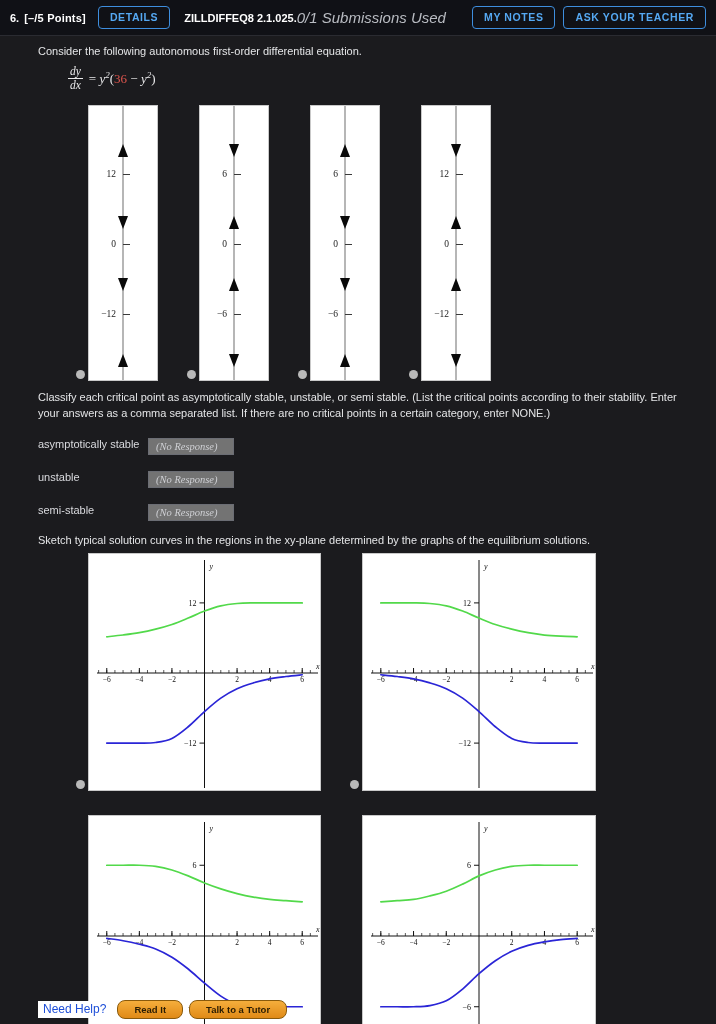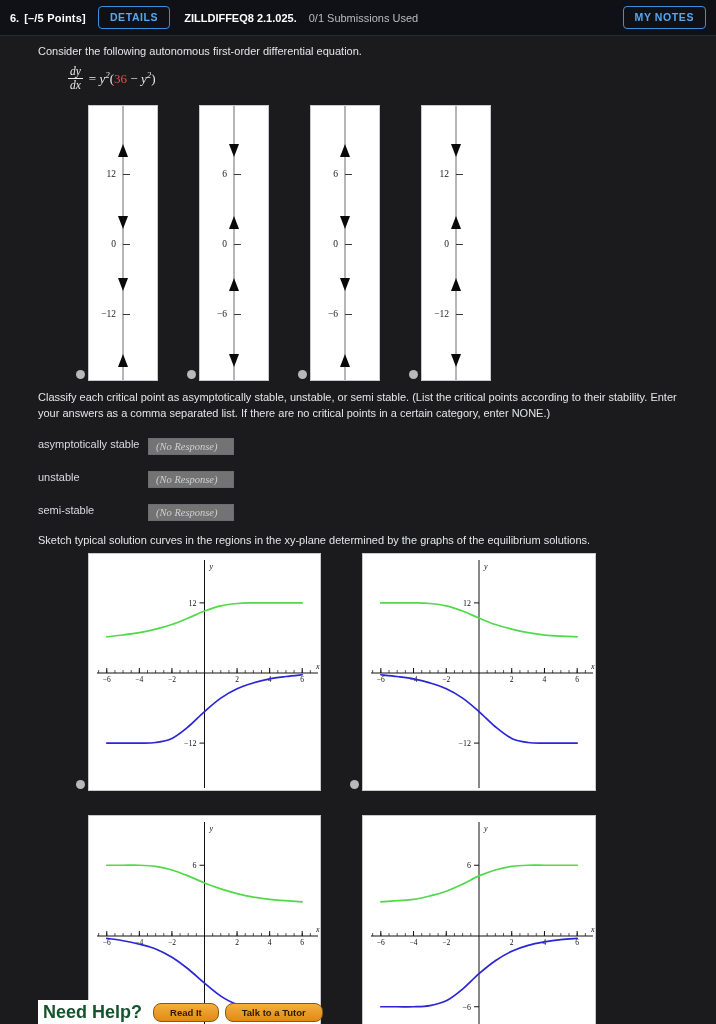--- a/index.html
+++ b/index.html
@@ -18,21 +18,21 @@
     display:flex;align-items:center;box-sizing:border-box;padding:0 10px;
   }
   .qnum{font-size:11px;font-weight:bold;color:#ffffff;margin-right:5px;}
   .points{font-size:11px;font-weight:bold;color:#ffffff;margin-right:12px;letter-spacing:.2px;}
   .btn-outline{
     border:1px solid #3e8ede;border-radius:4px;background:transparent;
     color:#55a8f2;font-size:10.5px;font-weight:bold;letter-spacing:.6px;
     padding:5px 11px;line-height:1;cursor:pointer;white-space:nowrap;
   }
   .qcode{font-size:11px;font-weight:bold;color:#ffffff;margin-left:14px;white-space:nowrap;}
-  .subs{font-size:11px;color:#b9bcc2;margin-left:12px;white-space:nowrap;}
+  .subs{font-size:15px;color:#b9bcc2;margin-left:0;white-space:nowrap;font-style:italic;}
   .hdr-right{margin-left:auto;display:flex;gap:8px;}
 
   
   .content{position:absolute;left:0;top:36px;width:716px;}
   .para{font-size:11px;color:#e4e5e7;line-height:1.45;margin:0 0 2px 0;}
   .blk{padding:8px 38px 0 38px;}
 
   
   .eq{margin:6px 0 8px 30px;display:flex;align-items:center;font-size:12px;color:#e9e9ea;}
   .frac{display:inline-flex;flex-direction:column;align-items:center;line-height:1.0;
@@ -65,40 +65,41 @@
     padding:1px 7px;border:1px solid #6b6d74;line-height:1.25;min-width:70px;
   }
 
   
   .g-wrap{position:relative;}
   .graph{position:absolute;background:#ffffff;border:1px solid #c9c9c9;box-sizing:border-box;}
   .radio-g{position:absolute;width:9px;height:9px;border-radius:50%;background:#b9b9b9;cursor:pointer;}
 
   
   .help{position:absolute;left:38px;display:flex;align-items:center;gap:6px;}
-  .help-lbl{background:#ffffff;color:#14532d;font-weight:bold;font-size:18px;padding:1px 5px;line-height:1.3;}
+  .help-lbl{background:#ffffff;color:#1d4ed8;font-weight:normal;font-size:12px;padding:1px 5px;line-height:1.3;}
   .help-btn{
     background:linear-gradient(#f5ae3c,#e08a17);
     border:1px solid #8a5a0b;color:#2a1c02;font-weight:bold;font-size:9.5px;
     padding:3px 16px;line-height:1.2;cursor:pointer;border-radius:8px;
   }
 </style>
 </head>
 <body>
 
 <div class="page">
 
   <div class="header">
     <span class="qnum">6.</span>
     <span class="points">[–/5 Points]</span>
     <button class="btn-outline">DETAILS</button>
     <span class="qcode">ZILLDIFFEQ8 2.1.025.</span>
     <span class="subs">0/1 Submissions Used</span>
     <span class="hdr-right">
       <button class="btn-outline">MY NOTES</button>
+      <button class="btn-outline">ASK YOUR TEACHER</button>
     </span>
   </div>
 
   <div class="content">
 
     <div class="blk">
       <p class="para">Consider the following autonomous first-order differential equation.</p>
 
       <div class="eq">
         <span class="frac">

